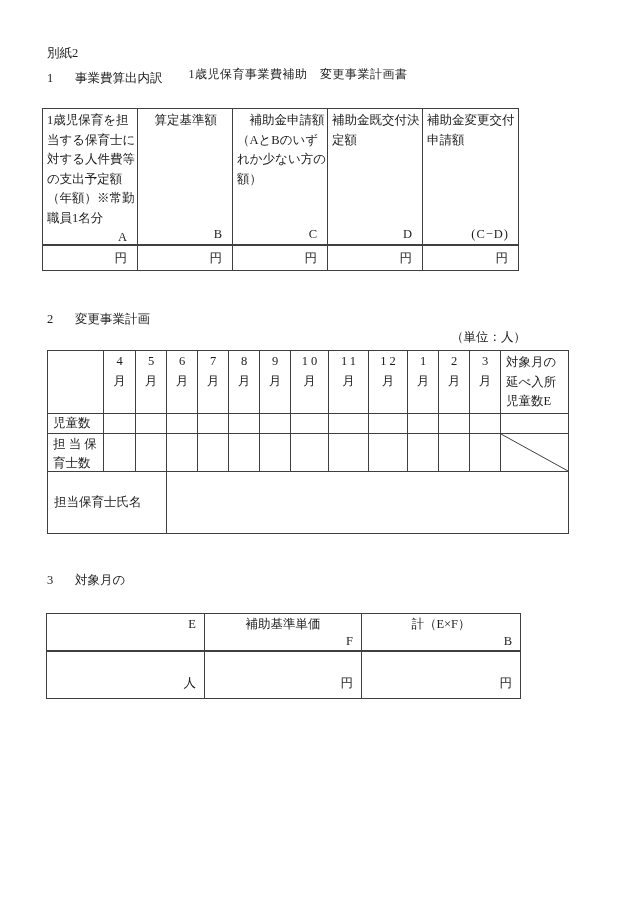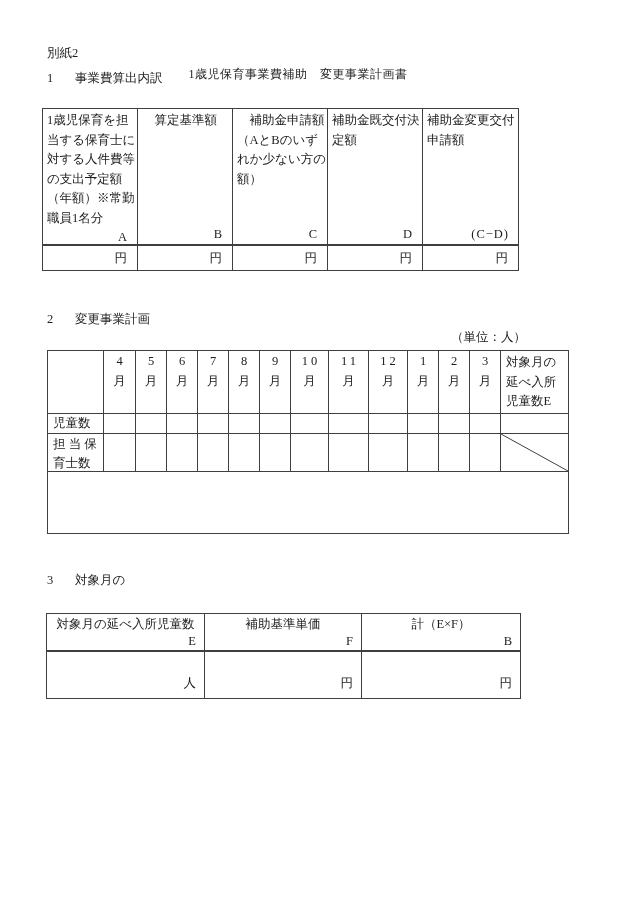--- a/index.html
+++ b/index.html
@@ -249,29 +249,29 @@
     <div class="cell"></div>
     <div class="cell"></div>
     <div class="cell"></div>
     <div class="cell"></div>
     <div class="cell lastcol diag">
       <svg viewBox="0 0 100 100" preserveAspectRatio="none">
         <line x1="0" y1="0" x2="100" y2="100" stroke="#3f3f3f" stroke-width="1" vector-effect="non-scaling-stroke"></line>
       </svg>
     </div>
 
+    <div class="cell namecell lastrow">担当保育士氏名</div>
   </div>
 
   <div id="sec3-heading" class="abs sec-heading">
     <span class="no">3</span><span>対象月の</span>
   </div>
 
   <div id="table3" class="abs">
     <div class="cell hcell">
-      <div class="ht">対象月の延べ入所児童数</div>
       <div class="hl">E</div>
     </div>
     <div class="cell hcell">
       <div class="ht">補助基準単価</div>
       <div class="hl">F</div>
     </div>
     <div class="cell hcell nr">
       <div class="ht">計（E×F）</div>
       <div class="hl">B</div>
     </div>

